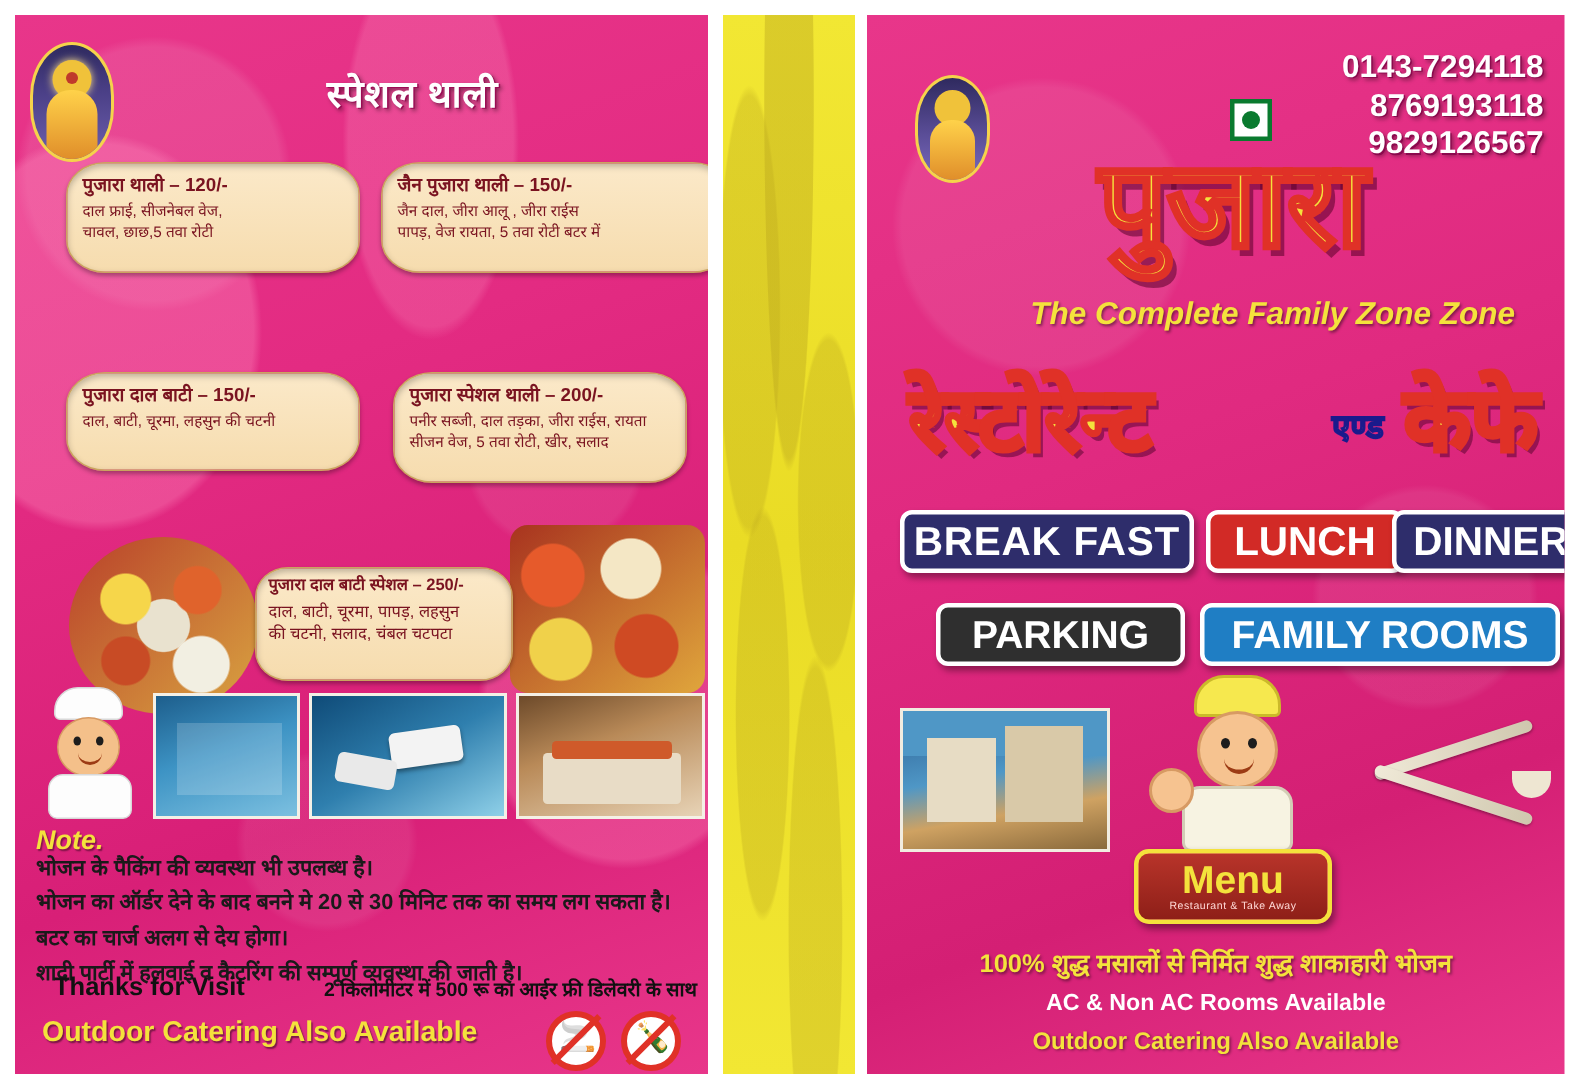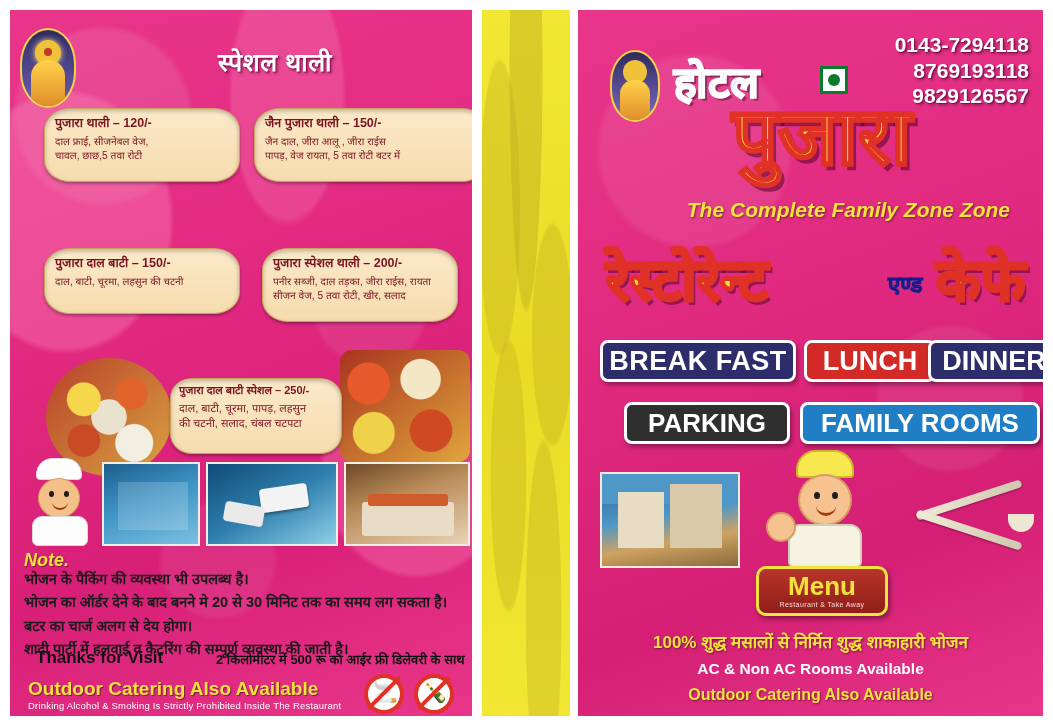--- a/index.html
+++ b/index.html
@@ -300,21 +300,20 @@
     <div class="note-lines">
       <div>भोजन के पैकिंग की व्यवस्था भी उपलब्ध है।</div>
       <div>भोजन का ऑर्डर देने के बाद बनने मे 20 से 30 मिनिट तक का समय लग सकता है।</div>
       <div>बटर का चार्ज अलग से देय होगा।</div>
       <div>शादी पार्टी में हलवाई व कैटरिंग की सम्पूर्ण व्यवस्था की जाती है।</div>
     </div>
 
     <div class="thanks">Thanks for Visit</div>
     <div class="km-note">2 किलोमीटर में 500 रू का आईर फ्री डिलेवरी के साथ</div>
     <div class="outdoor-left">Outdoor Catering Also Available</div>
-    <div class="alcohol-note">Drinking Alcohol &amp; Smoking Is Strictly Prohibited Inside The Restaurant</div>
 
     <div class="prohib" id="pr1">
       <div class="circ"></div>
       <div class="glyph">🚬</div>
       <div class="bar"></div>
     </div>
     <div class="prohib" id="pr2">
       <div class="circ"></div>
       <div class="glyph">🍾</div>
       <div class="bar"></div>
@@ -330,21 +329,20 @@
       <div>0143-7294118</div>
       <div>8769193118</div>
       <div>9829126567</div>
     </div>
 
     <div class="deity2">
       <div class="halo"></div>
       <div class="body"></div>
     </div>
 
-    <div class="hotel-word">होटल</div>
     <div class="veg-mark">
       <div class="d"></div>
     </div>
 
     <div class="brand-name">पुजारा</div>
     <div class="tagline">The Complete Family Zone Zone</div>
 
     <div class="rest-and-cafe">
       <div class="rest-word">रेस्टोरेन्ट</div>
       <div class="and-word">एण्ड</div>

